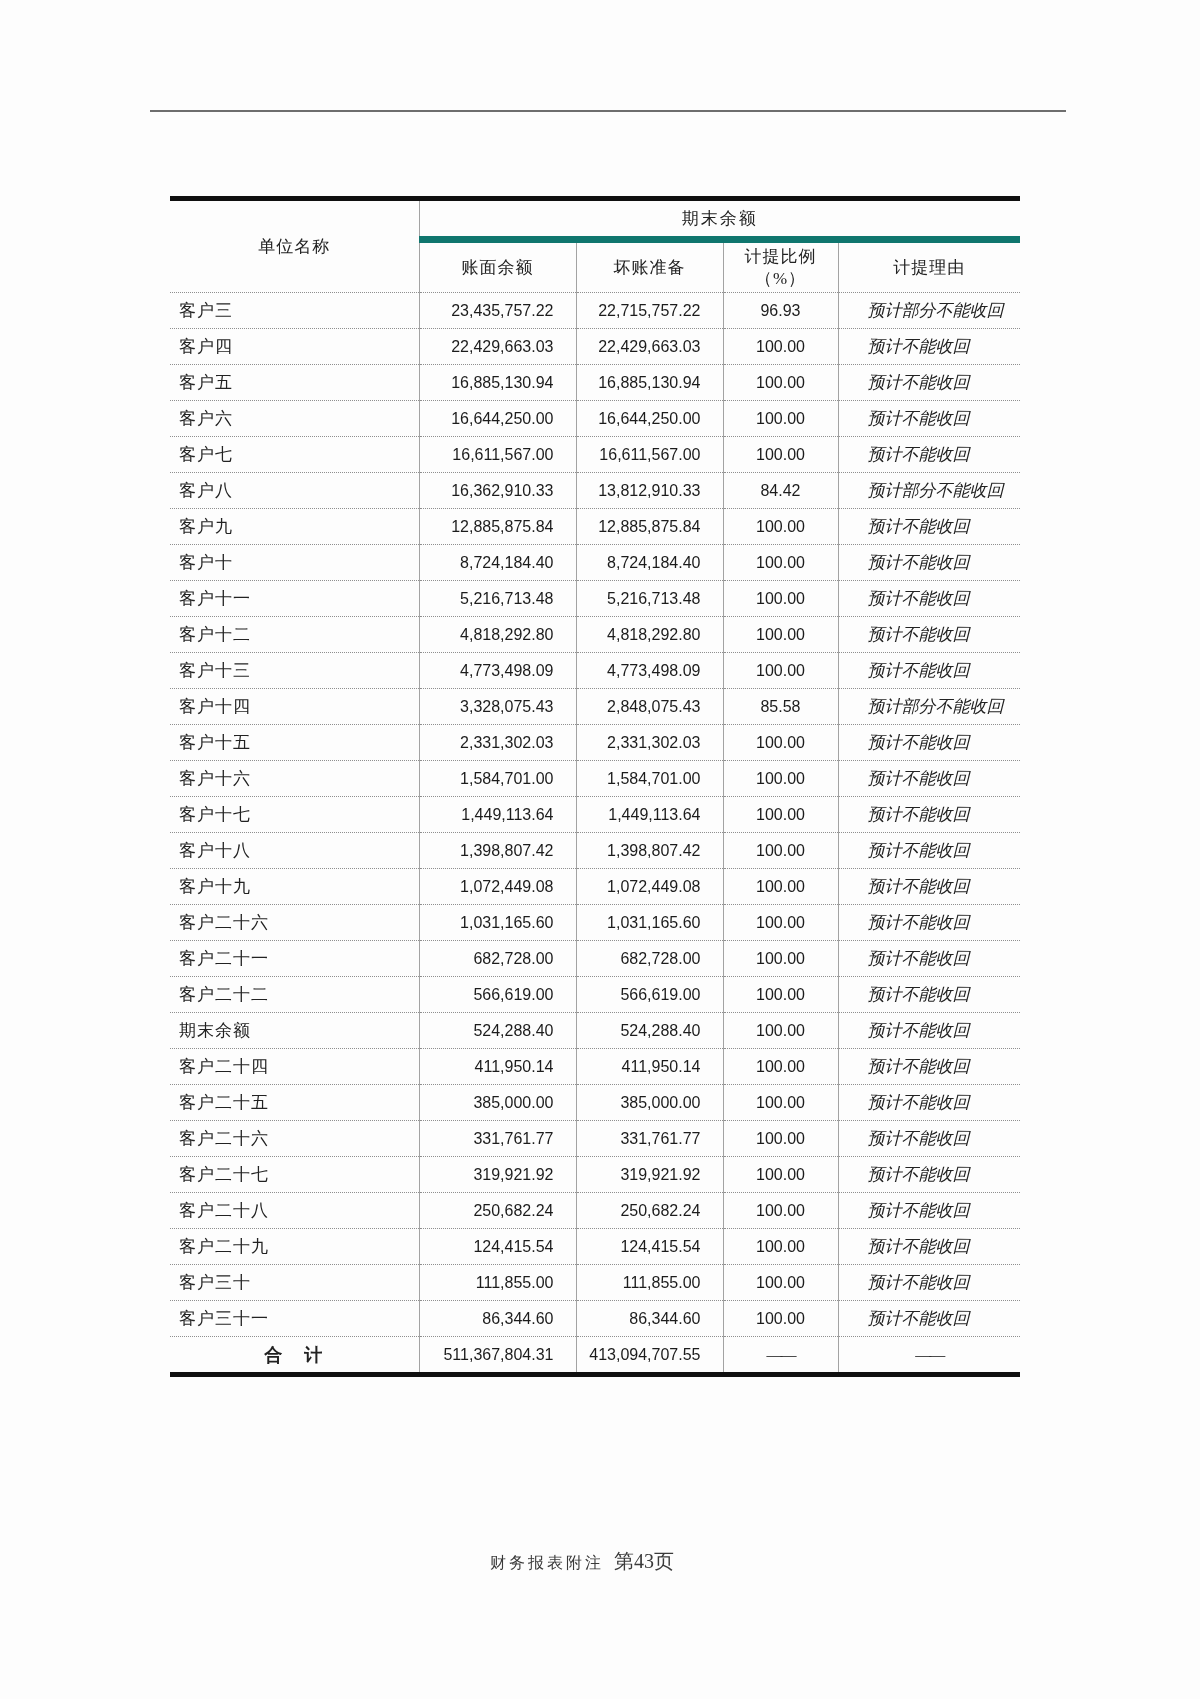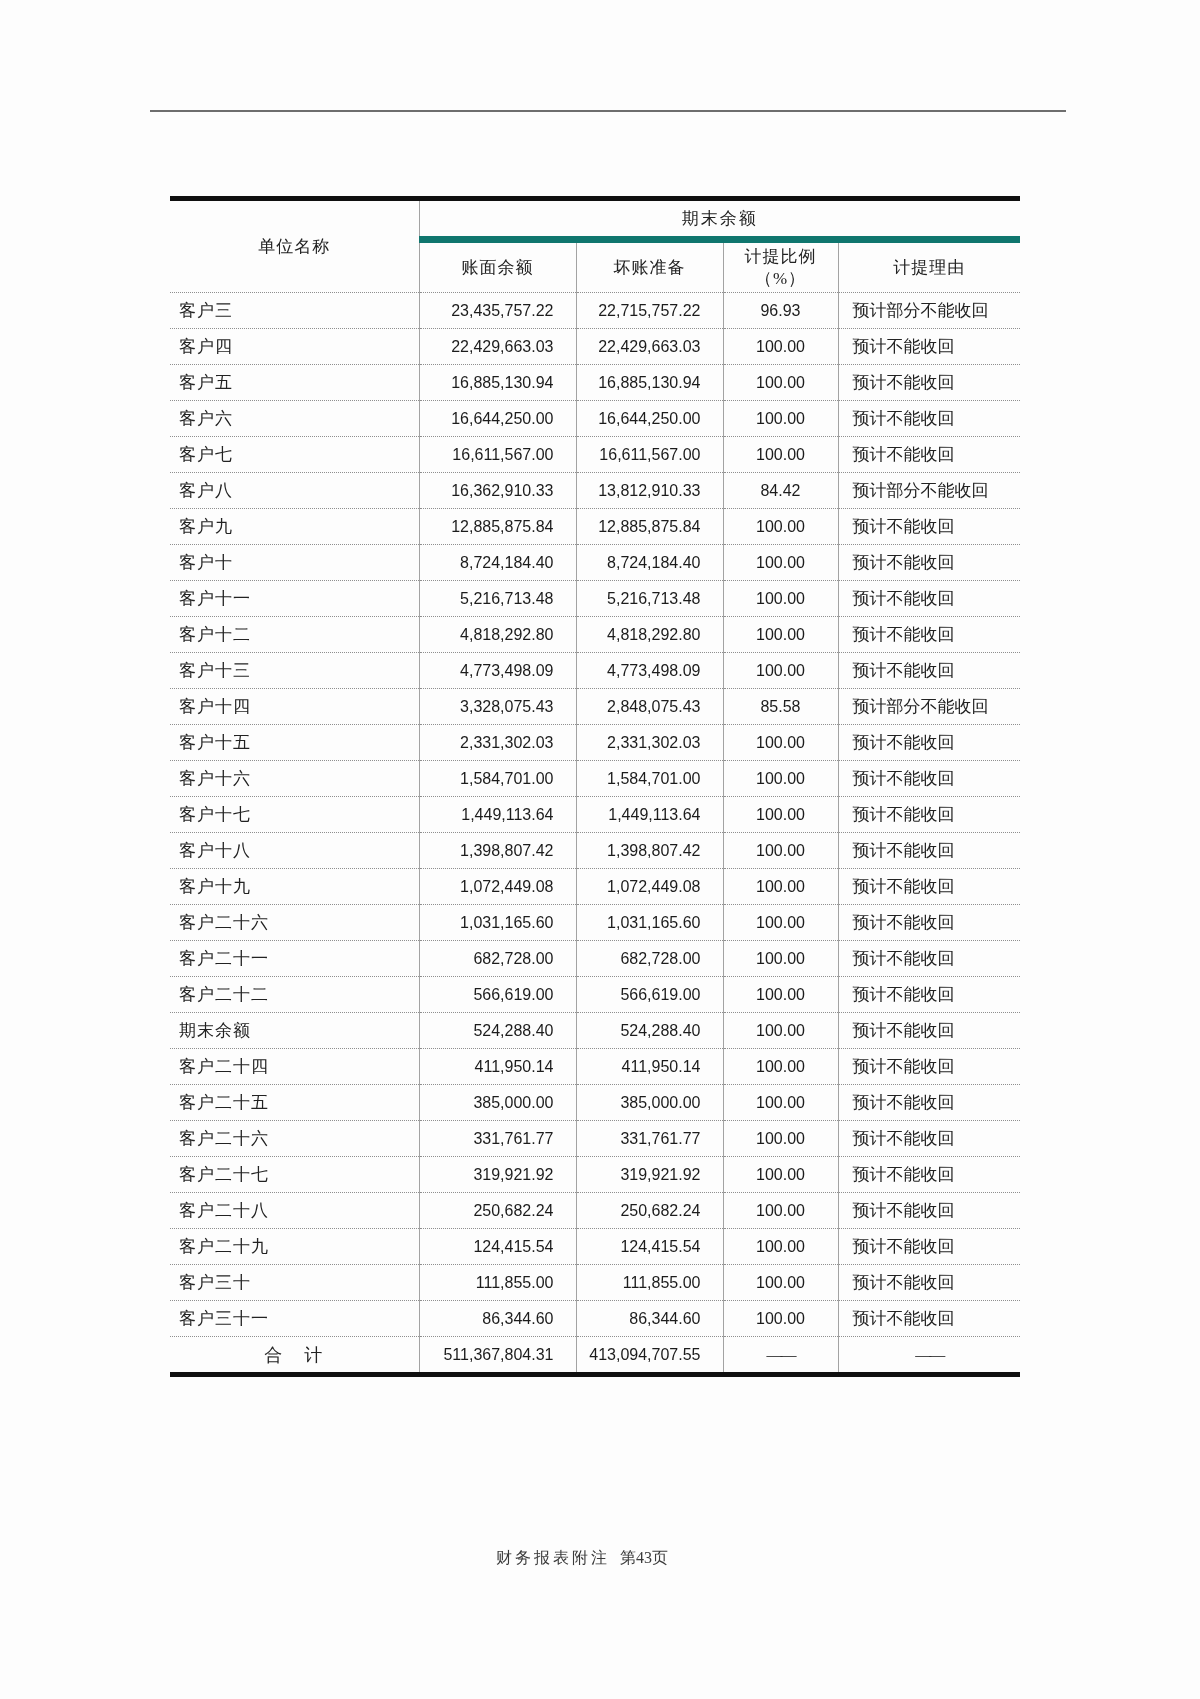--- a/index.html
+++ b/index.html
@@ -47,31 +47,31 @@
   }
   .vl { border-left:1px solid #a3a3a3; }
   tr.hrow1 th { height:35px; font-size:17px; text-align:center; }
   th.group { border-bottom:7px solid #0f766e; letter-spacing:2px; }
   th.unit { font-size:17px; text-align:center; letter-spacing:1px; }
   tr.hrow2 th { height:49px; font-size:17px; text-align:center; line-height:1.25; letter-spacing:1px; }
   tbody tr td, tr.total-row td { border-top:1px dotted #8f8f8f; height:35px; }
   td.name   { text-align:left;  padding-left:9px;  font-size:17px; letter-spacing:1px; }
   td.num    { text-align:right; padding-right:22px; font-family:"Liberation Sans","DejaVu Sans",sans-serif; font-size:16px; color:#1c1c1c; }
   td.ratio  { text-align:center; font-family:"Liberation Sans","DejaVu Sans",sans-serif; font-size:16px; color:#1c1c1c; }
-  td.reason { text-align:left; padding-left:14px; font-size:17px; }
-  tr.total-row td.total-label { text-align:center; font-size:18px; letter-spacing:2px; }
+  td.reason { text-align:left; padding-left:29px; font-size:17px;font-style:italic; }
+  tr.total-row td.total-label { text-align:center; font-size:18px; letter-spacing:2px;font-weight:bold; }
   tr.total-row td.dash { text-align:center; font-size:16px; color:#2b2b2b; letter-spacing:-2px; }
   .footer {
     position:absolute;
     top:1548px; left:0;
     width:1164px;
     text-align:center;
   }
   .footer-title { font-size:16px; letter-spacing:3px; color:#3a3a3a; }
-  .footer-page  { font-size:16px; margin-left:10px; color:#3a3a3a; }
+  .footer-page  { font-size:20px; margin-left:10px; color:#3a3a3a; }
 </style>
 </head>
 <body>
 
 <div class="page">
 
   <div class="top-rule"></div>
 
   <div class="table-wrap">
     <table class="fin">

